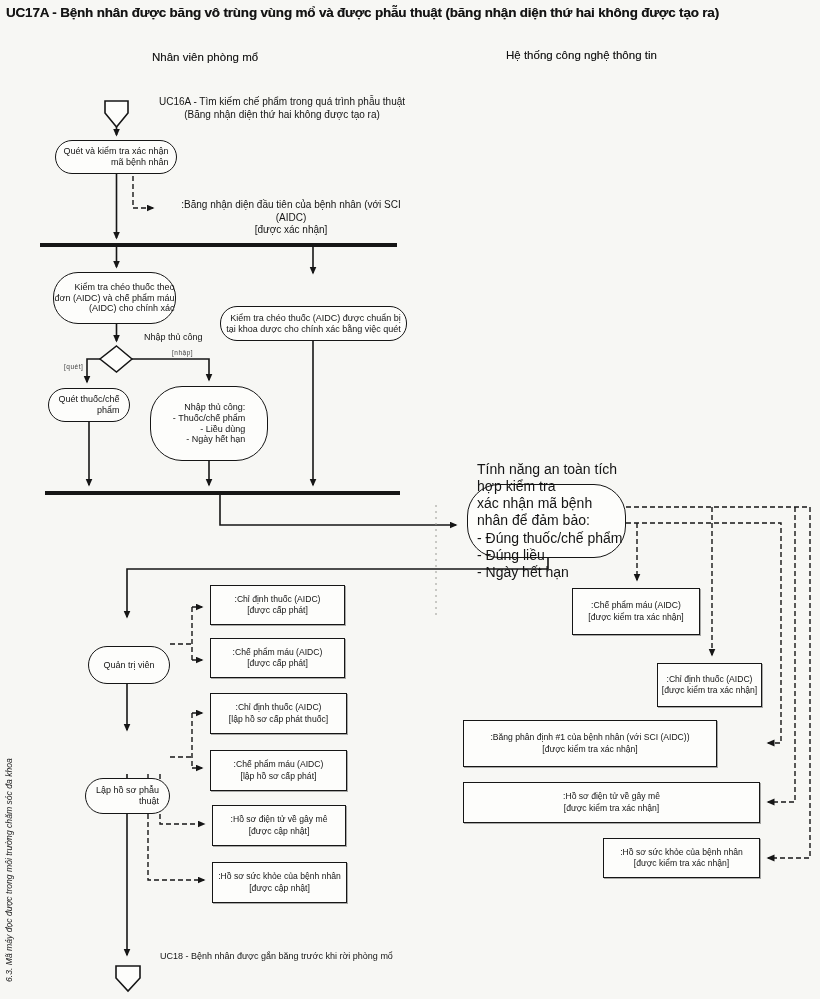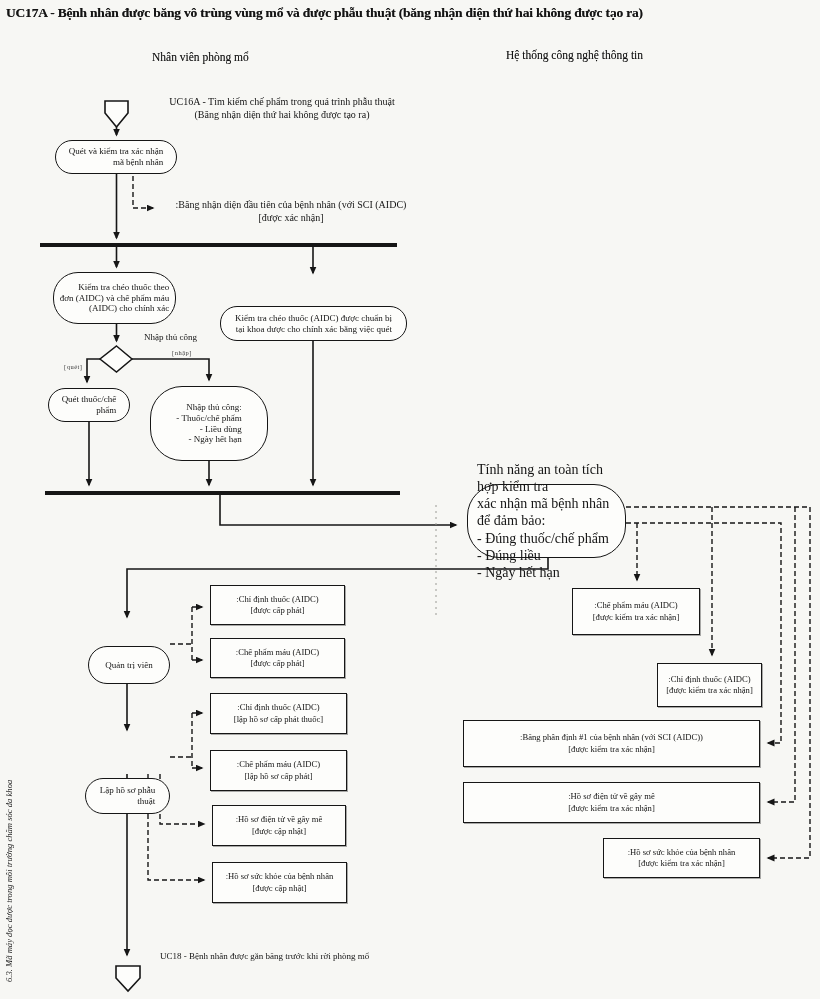--- a/index.html
+++ b/index.html
@@ -7,21 +7,20 @@
     width:820px;height:999px;
     font-family:"Liberation Sans","DejaVu Sans",sans-serif;
     color:#141414;
     background:#f6f6f3;
   }
   #page{
     position:relative;width:820px;height:999px;overflow:hidden;
     background-color:#f7f7f4;
     background-image:radial-gradient(#e7e7e2 0.5px, transparent 0.6px);
     background-size:6px 6px;
-    font-family:Liberation Serif, serif;
   }
   .abs{position:absolute;}
   .txt{white-space:pre-line;}
   #title{
     left:6px;top:5px;width:800px;
     font-size:13.5px;font-weight:bold;letter-spacing:-0.2px;
     text-shadow:0 0 0.5px rgba(0,0,0,.55);
   }
   .lane-header{font-size:11.5px;text-shadow:0 0 0.4px rgba(0,0,0,.4);}
   .note{font-size:10px;text-align:center;line-height:1.25;}
@@ -163,21 +162,21 @@
 [lập hồ sơ cấp phát]</div>
   <div class="abs objbox txt" style="left:212px;top:805px;width:134px;height:41px;">:Hồ sơ điện tử về gây mê
 [được cập nhật]</div>
   <div class="abs objbox txt" style="left:212px;top:862px;width:135px;height:41px;">:Hồ sơ sức khỏe của bệnh nhân
 [được cập nhật]</div>
 
   <div class="abs objbox txt" style="left:572px;top:588px;width:128px;height:47px;">:Chế phẩm máu (AIDC)
 [được kiểm tra xác nhận]</div>
   <div class="abs objbox txt" style="left:657px;top:663px;width:105px;height:44px;">:Chỉ định thuốc (AIDC)
 [được kiểm tra xác nhận]</div>
-  <div class="abs objbox txt" style="left:463px;top:720px;width:297px;height:47px;">:Băng phân định #1 của bệnh nhân (với SCI (AIDC))
+  <div class="abs objbox txt" style="left:463px;top:720px;width:254px;height:47px;">:Băng phân định #1 của bệnh nhân (với SCI (AIDC))
 [được kiểm tra xác nhận]</div>
   <div class="abs objbox txt" style="left:463px;top:782px;width:297px;height:41px;">:Hồ sơ điện tử về gây mê
 [được kiểm tra xác nhận]</div>
   <div class="abs objbox txt" style="left:603px;top:838px;width:157px;height:40px;">:Hồ sơ sức khỏe của bệnh nhân
 [được kiểm tra xác nhận]</div>
 
   <div class="abs small-label" style="left:160px;top:951px;">UC18 - Bệnh nhân được gắn băng trước khi rời phòng mổ</div>
 
   <div class="abs" id="side-note">6.3. Mã máy đọc được trong môi trường chăm sóc đa khoa</div>
 </div>

